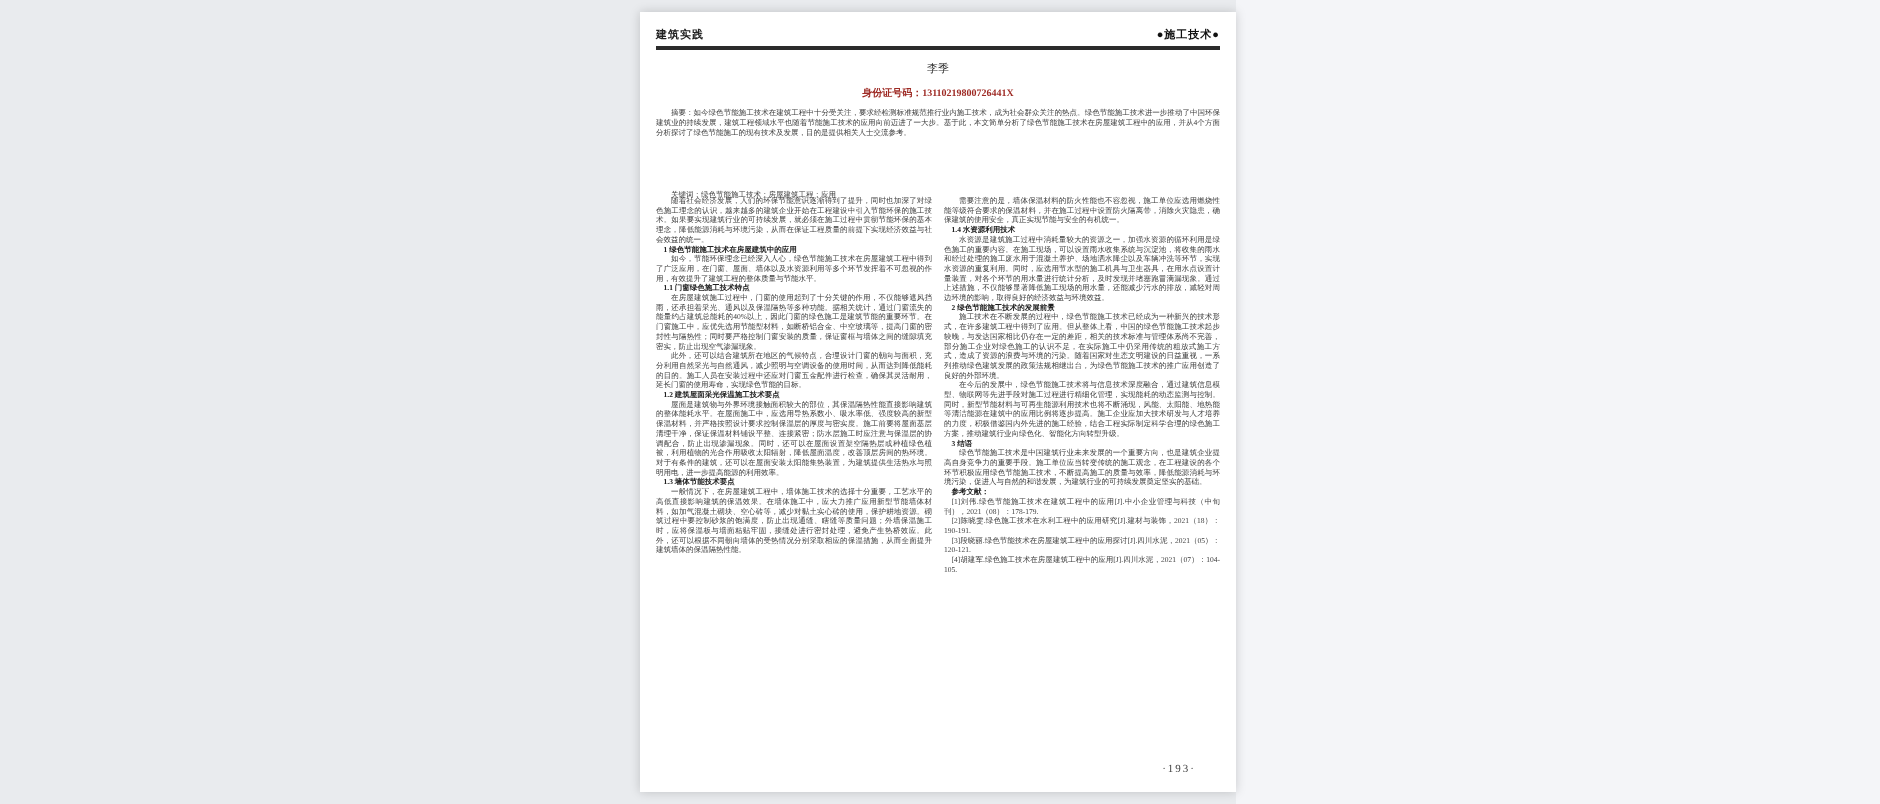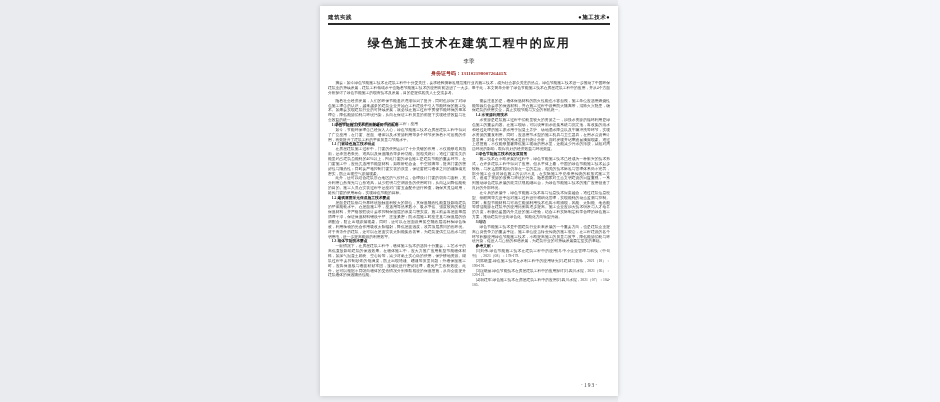--- a/index.html
+++ b/index.html
@@ -62,21 +62,20 @@
 <div class="right-strip"></div>
 
 <div class="page">
   <div class="page-inner">
 
     <div class="header-row">
       <span class="journal-name">建筑实践</span>
       <span class="section-name">●施工技术●</span>
     </div>
 
-    <div class="article-title">绿色施工技术在建筑工程中的应用</div>
 
     <div class="author-name">李季</div>
 
     <div class="id-line" style="color: rgb(158, 43, 37);">身份证号码：13110219800726441X</div>
 
     <div class="abstract-wrap">
       <div class="abstract-block">摘要：如今绿色节能施工技术在建筑工程中十分受关注，要求经检测标准规范推行业内施工技术，成为社会群众关注的热点。绿色节能施工技术进一步推动了中国环保建筑业的持续发展，建筑工程领域水平也随着节能施工技术的应用向前迈进了一大步。基于此，本文简单分析了绿色节能施工技术在房屋建筑工程中的应用，并从4个方面分析探讨了绿色节能施工的现有技术及发展，目的是提供相关人士交流参考。</div>
     </div>
 
     <div class="keywords-wrap">

